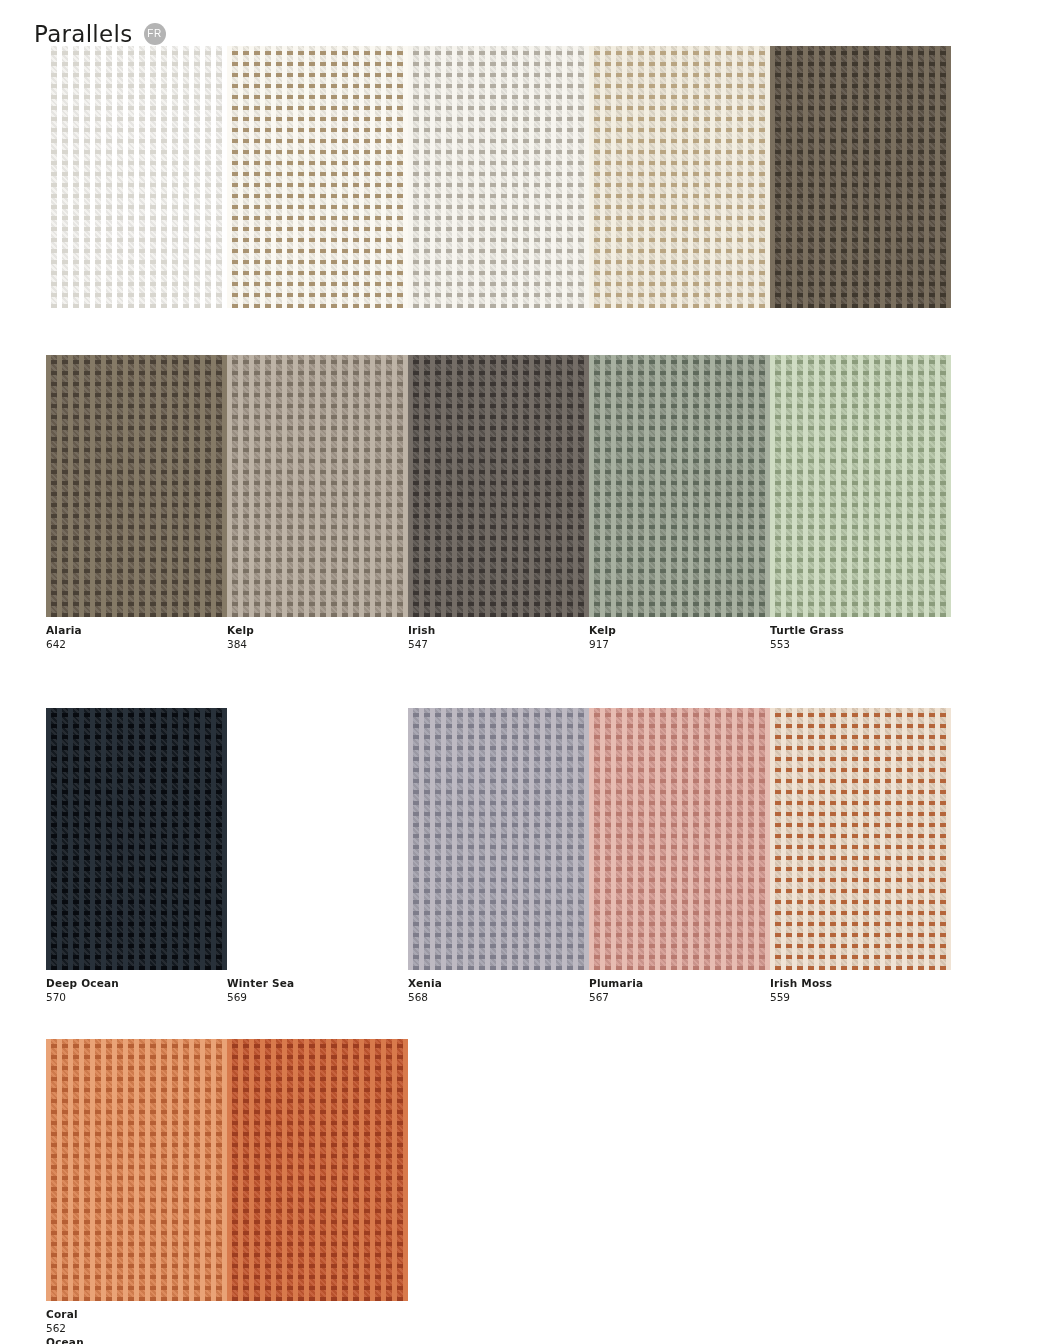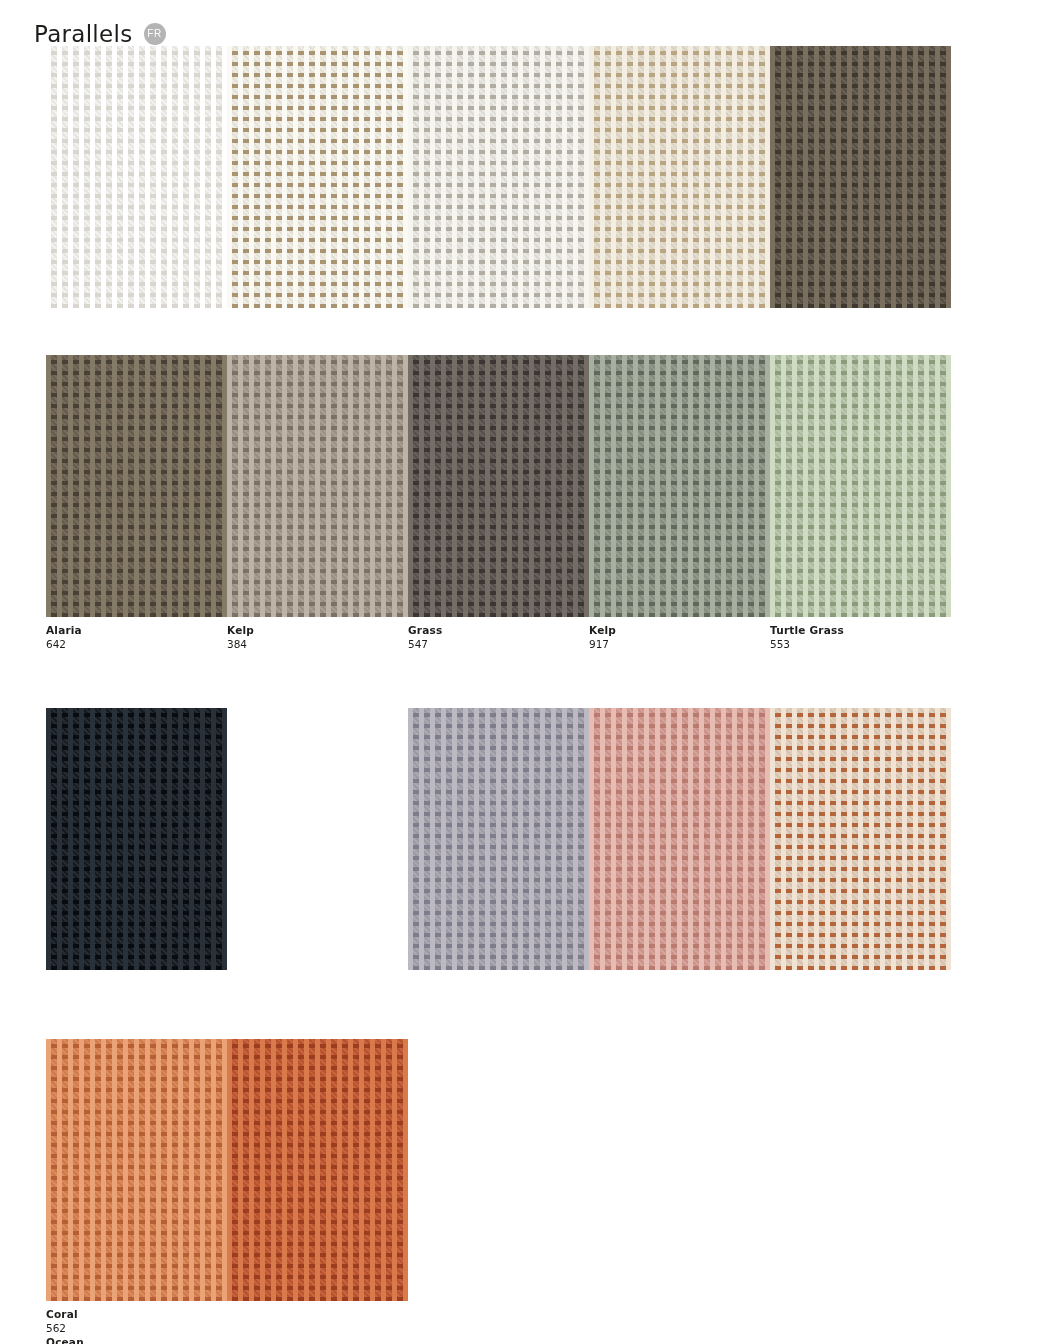--- a/index.html
+++ b/index.html
@@ -156,21 +156,21 @@
         <div class="labels">
           <div class="label">
             <div class="name">Alaria</div>
             <div class="code">642</div>
           </div>
           <div class="label">
             <div class="name">Kelp</div>
             <div class="code">384</div>
           </div>
           <div class="label">
-            <div class="name">Grass</div>
+            <div class="name">Irish</div>
             <div class="code">547</div>
           </div>
           <div class="label">
             <div class="name">Kelp</div>
             <div class="code">917</div>
           </div>
           <div class="label">
             <div class="name">Turtle Grass</div>
             <div class="code">553</div>
           </div>
@@ -187,20 +187,42 @@
           <div class="swatch">
             <div class="weave" style="background: repeating-linear-gradient(90deg, rgb(189, 185, 194) 0px, rgb(189, 185, 194) 5px, transparent 5px, transparent 11px), repeating-linear-gradient(0deg, rgb(126, 125, 139) 0px, rgb(126, 125, 139) 4px, transparent 4px, transparent 11px), repeating-linear-gradient(90deg, rgb(176, 122, 99) 0px, rgb(176, 122, 99) 2px, transparent 2px, transparent 22px), repeating-linear-gradient(0deg, rgb(176, 122, 99) 0px, rgb(176, 122, 99) 2px, transparent 2px, transparent 22px), repeating-linear-gradient(45deg, rgba(255, 255, 255, 0.07) 0px, rgba(255, 255, 255, 0.07) 2px, rgba(0, 0, 0, 0.05) 2px, rgba(0, 0, 0, 0.05) 4px), linear-gradient(rgb(163, 161, 173), rgb(163, 161, 173));"></div>
           </div>
           <div class="swatch">
             <div class="weave" style="background: repeating-linear-gradient(90deg, rgb(231, 188, 178) 0px, rgb(231, 188, 178) 5px, transparent 5px, transparent 11px), repeating-linear-gradient(0deg, rgb(185, 122, 112) 0px, rgb(185, 122, 112) 4px, transparent 4px, transparent 11px), repeating-linear-gradient(90deg, rgb(156, 92, 83) 0px, rgb(156, 92, 83) 2px, transparent 2px, transparent 22px), repeating-linear-gradient(0deg, rgb(156, 92, 83) 0px, rgb(156, 92, 83) 2px, transparent 2px, transparent 22px), repeating-linear-gradient(45deg, rgba(255, 255, 255, 0.07) 0px, rgba(255, 255, 255, 0.07) 2px, rgba(0, 0, 0, 0.05) 2px, rgba(0, 0, 0, 0.05) 4px), linear-gradient(rgb(212, 155, 146), rgb(212, 155, 146));"></div>
           </div>
           <div class="swatch">
             <div class="weave" style="background: repeating-linear-gradient(90deg, rgb(240, 227, 212) 0px, rgb(240, 227, 212) 5px, transparent 5px, transparent 11px), repeating-linear-gradient(0deg, rgb(181, 101, 58) 0px, rgb(181, 101, 58) 4px, transparent 4px, transparent 11px), repeating-linear-gradient(90deg, rgb(154, 84, 48) 0px, rgb(154, 84, 48) 2px, transparent 2px, transparent 22px), repeating-linear-gradient(0deg, rgb(154, 84, 48) 0px, rgb(154, 84, 48) 2px, transparent 2px, transparent 22px), repeating-linear-gradient(45deg, rgba(255, 255, 255, 0.07) 0px, rgba(255, 255, 255, 0.07) 2px, rgba(0, 0, 0, 0.05) 2px, rgba(0, 0, 0, 0.05) 4px), linear-gradient(rgb(224, 205, 185), rgb(224, 205, 185));"></div>
           </div>
         </div>
+        <div class="labels">
+          <div class="label">
+            <div class="name">Deep Ocean</div>
+            <div class="code">570</div>
+          </div>
+          <div class="label">
+            <div class="name">Winter Sea</div>
+            <div class="code">569</div>
+          </div>
+          <div class="label">
+            <div class="name">Xenia</div>
+            <div class="code">568</div>
+          </div>
+          <div class="label">
+            <div class="name">Plumaria</div>
+            <div class="code">567</div>
+          </div>
+          <div class="label">
+            <div class="name">Irish Moss</div>
+            <div class="code">559</div>
+          </div>
+        </div>
       </div>
       <div class="row" style="top: 1039px;">
         <div class="strip short">
           <div class="swatch">
             <div class="weave" style="background: repeating-linear-gradient(90deg, rgb(233, 163, 119) 0px, rgb(233, 163, 119) 5px, transparent 5px, transparent 11px), repeating-linear-gradient(0deg, rgb(182, 95, 52) 0px, rgb(182, 95, 52) 4px, transparent 4px, transparent 11px), repeating-linear-gradient(90deg, rgb(143, 71, 38) 0px, rgb(143, 71, 38) 2px, transparent 2px, transparent 22px), repeating-linear-gradient(0deg, rgb(143, 71, 38) 0px, rgb(143, 71, 38) 2px, transparent 2px, transparent 22px), repeating-linear-gradient(45deg, rgba(255, 255, 255, 0.07) 0px, rgba(255, 255, 255, 0.07) 2px, rgba(0, 0, 0, 0.05) 2px, rgba(0, 0, 0, 0.05) 4px), linear-gradient(rgb(217, 129, 80), rgb(217, 129, 80));"></div>
           </div>
           <div class="swatch">
             <div class="weave" style="background: repeating-linear-gradient(90deg, rgb(216, 122, 76) 0px, rgb(216, 122, 76) 5px, transparent 5px, transparent 11px), repeating-linear-gradient(0deg, rgb(157, 61, 32) 0px, rgb(157, 61, 32) 4px, transparent 4px, transparent 11px), repeating-linear-gradient(90deg, rgb(122, 45, 22) 0px, rgb(122, 45, 22) 2px, transparent 2px, transparent 22px), repeating-linear-gradient(0deg, rgb(122, 45, 22) 0px, rgb(122, 45, 22) 2px, transparent 2px, transparent 22px), repeating-linear-gradient(45deg, rgba(255, 255, 255, 0.07) 0px, rgba(255, 255, 255, 0.07) 2px, rgba(0, 0, 0, 0.05) 2px, rgba(0, 0, 0, 0.05) 4px), linear-gradient(rgb(194, 86, 47), rgb(194, 86, 47));"></div>
           </div>
         </div>

